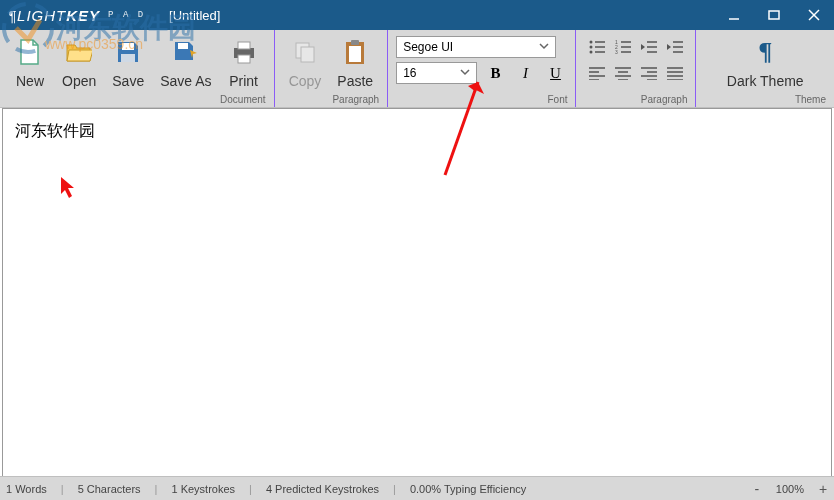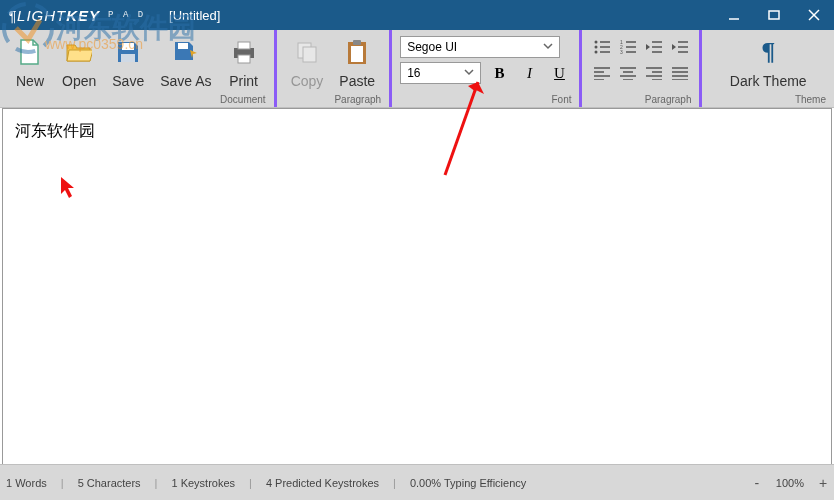--- a/index.html
+++ b/index.html
@@ -8,21 +8,21 @@
 .titlebar { height: 30px; background: #1b5a8a; display: flex; align-items: center; color: #fff; padding: 0 0 0 8px; }
 .titlebar .logo { font-style: italic; font-weight: 300; font-size: 15px; letter-spacing: 1px; }
 .titlebar .logo .bold { font-weight: 600; }
 .titlebar .pad { font-size: 9px; margin-left: 8px; letter-spacing: 2px; opacity: .9; font-family: Liberation Mono, monospace; }
 .titlebar .docname { margin-left: 24px; font-size: 13px; }
 .titlebar .win-controls { margin-left: auto; display: flex; }
 .titlebar .win-btn { width: 40px; height: 30px; display: flex; align-items: center; justify-content: center; cursor: pointer; }
 .titlebar .win-btn svg { stroke: #fff; fill: none; }
 
 .ribbon { height: 78px; background: #d8d8d8; border-bottom: 1px solid #bfbfbf; display: flex; }
-.group { border-right: 3px solid #8b5cf6; padding: 4px 8px 1px; display: flex; flex-direction: column; align-items: center; }
+.group { border-right: 1px solid #8b5cf6; padding: 4px 8px 1px; display: flex; flex-direction: column; align-items: center; }
 .group-items { display: flex; flex: 1; align-items: flex-start; gap: 4px; }
 .group-label { font-size: 10px; color: #666; padding: 2px 0 1px; text-align: right; width: 100%; }
 
 .rbtn { display: flex; flex-direction: column; align-items: center; justify-content: flex-start; padding: 4px 6px 2px; cursor: pointer; min-width: 44px; }
 .rbtn.disabled { opacity: .4; cursor: default; }
 .rbtn .ico { width: 28px; height: 28px; display: flex; align-items: center; justify-content: center; }
 .rbtn .lbl { font-size: 14px; color: #333; margin-top: 7px; }
 
 .font-group .group-items { flex-direction: column; gap: 4px; padding-top: 2px; }
 .font-row { display: flex; gap: 6px; align-items: center; }
@@ -36,21 +36,21 @@
 
 .para-group .group-items { flex-direction: column; gap: 4px; padding-top: 2px; }
 .para-row { display: flex; gap: 4px; }
 .pbtn { width: 22px; height: 22px; display: flex; align-items: center; justify-content: center; cursor: pointer; }
 
 .theme-group .rbtn .ico { font-family: "Times New Roman", serif; font-size: 26px; color: #1b5a8a; font-weight: bold; }
 
 .editor { position: absolute; top: 108px; left: 2px; right: 2px; bottom: 20px; background: #fff; border: 1px solid #999; padding: 12px; font-size: 16px; overflow: hidden; }
 .editor .content { font-family: "Segoe UI", sans-serif; }
 
-.statusbar { position: absolute; bottom: 0; left: 0; right: 0; height: 36px; background: #d8d8d8; border-top: 1px solid #bfbfbf; display: flex; align-items: center; font-size: 11px; color: #444; padding: 0 6px; margin-top: 24px; }
+.statusbar { position: absolute; bottom: 0; left: 0; right: 0; height: 24px; background: #d8d8d8; border-top: 1px solid #bfbfbf; display: flex; align-items: center; font-size: 11px; color: #444; padding: 0 6px; margin-top: 24px; }
 .statusbar .sep { color: #999; margin: 0 14px; }
 .statusbar .zoom { margin-left: auto; display: flex; align-items: center; gap: 14px; }
 .statusbar .zbtn { cursor: pointer; color: #555; font-size: 14px; width: 10px; text-align: center; }
 
 .watermark { position: absolute; top: 0; left: 0; pointer-events: none; opacity: .5; display: flex; align-items: center; }
 .watermark .wtxt { font-size: 28px; font-weight: bold; color: #2a6fa8; font-family: "Microsoft YaHei", sans-serif; }
 .watermark .wurl { position: absolute; top: 36px; left: 45px; font-size: 14px; color: #f0901e; }
 
 .arrow-cursor { position: absolute; pointer-events: none; }
 .arrow-red { position: absolute; pointer-events: none; }

